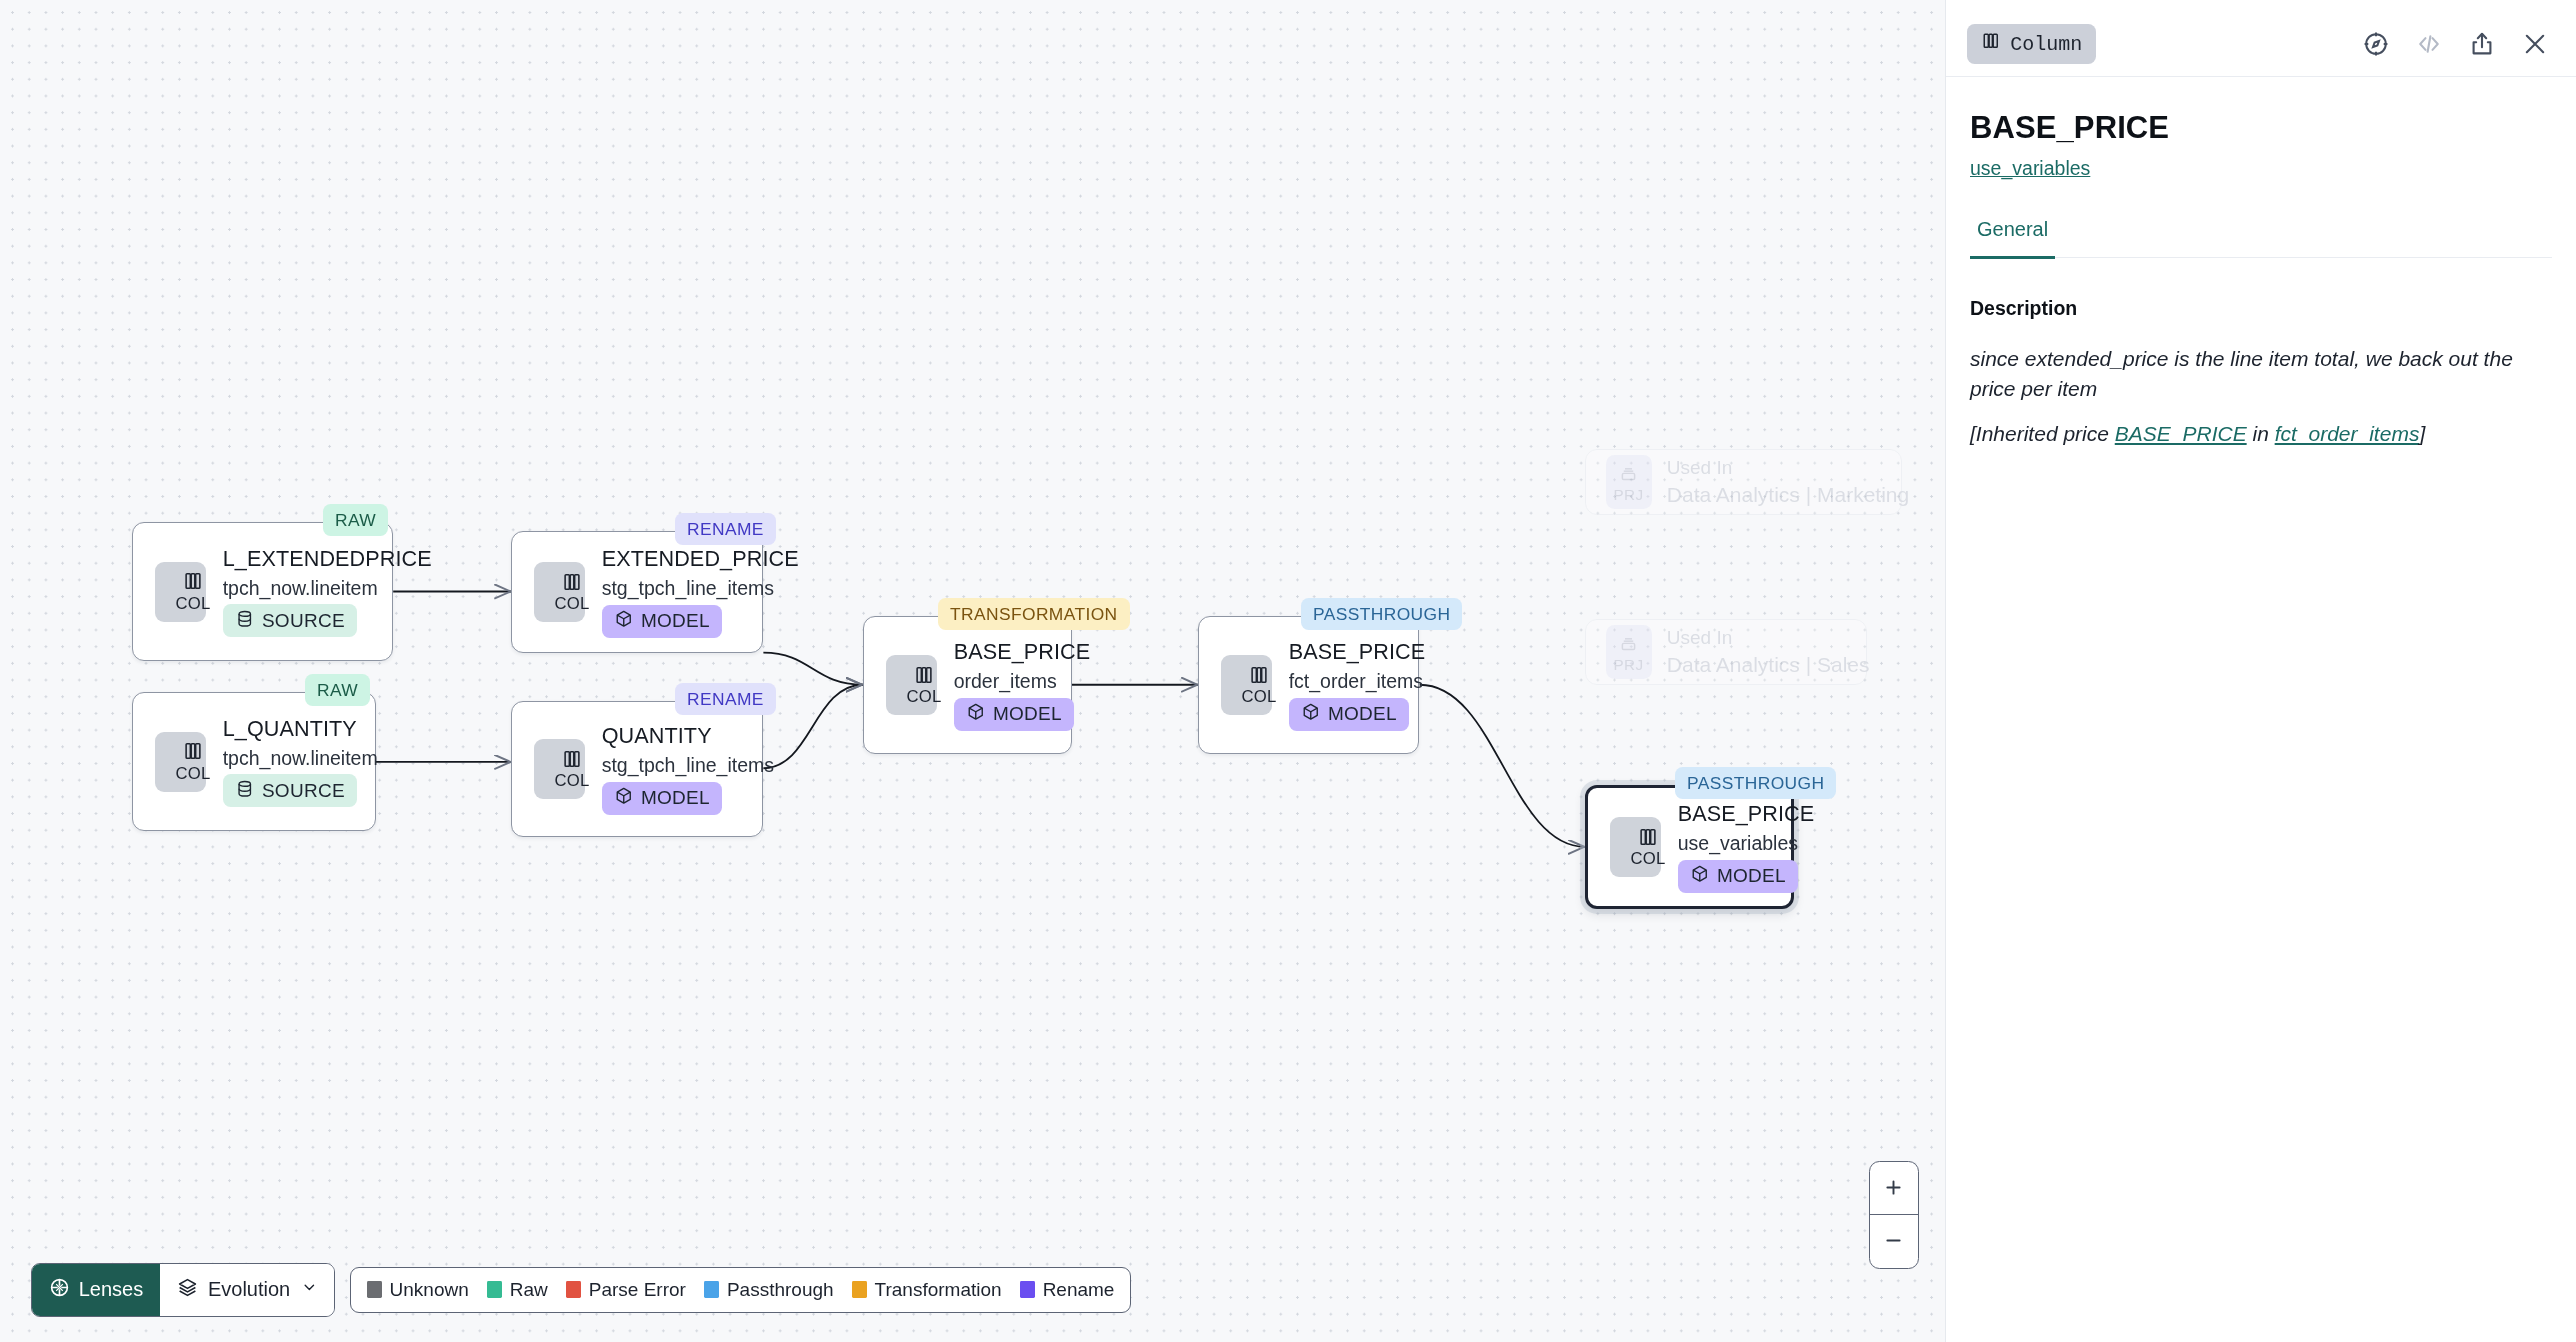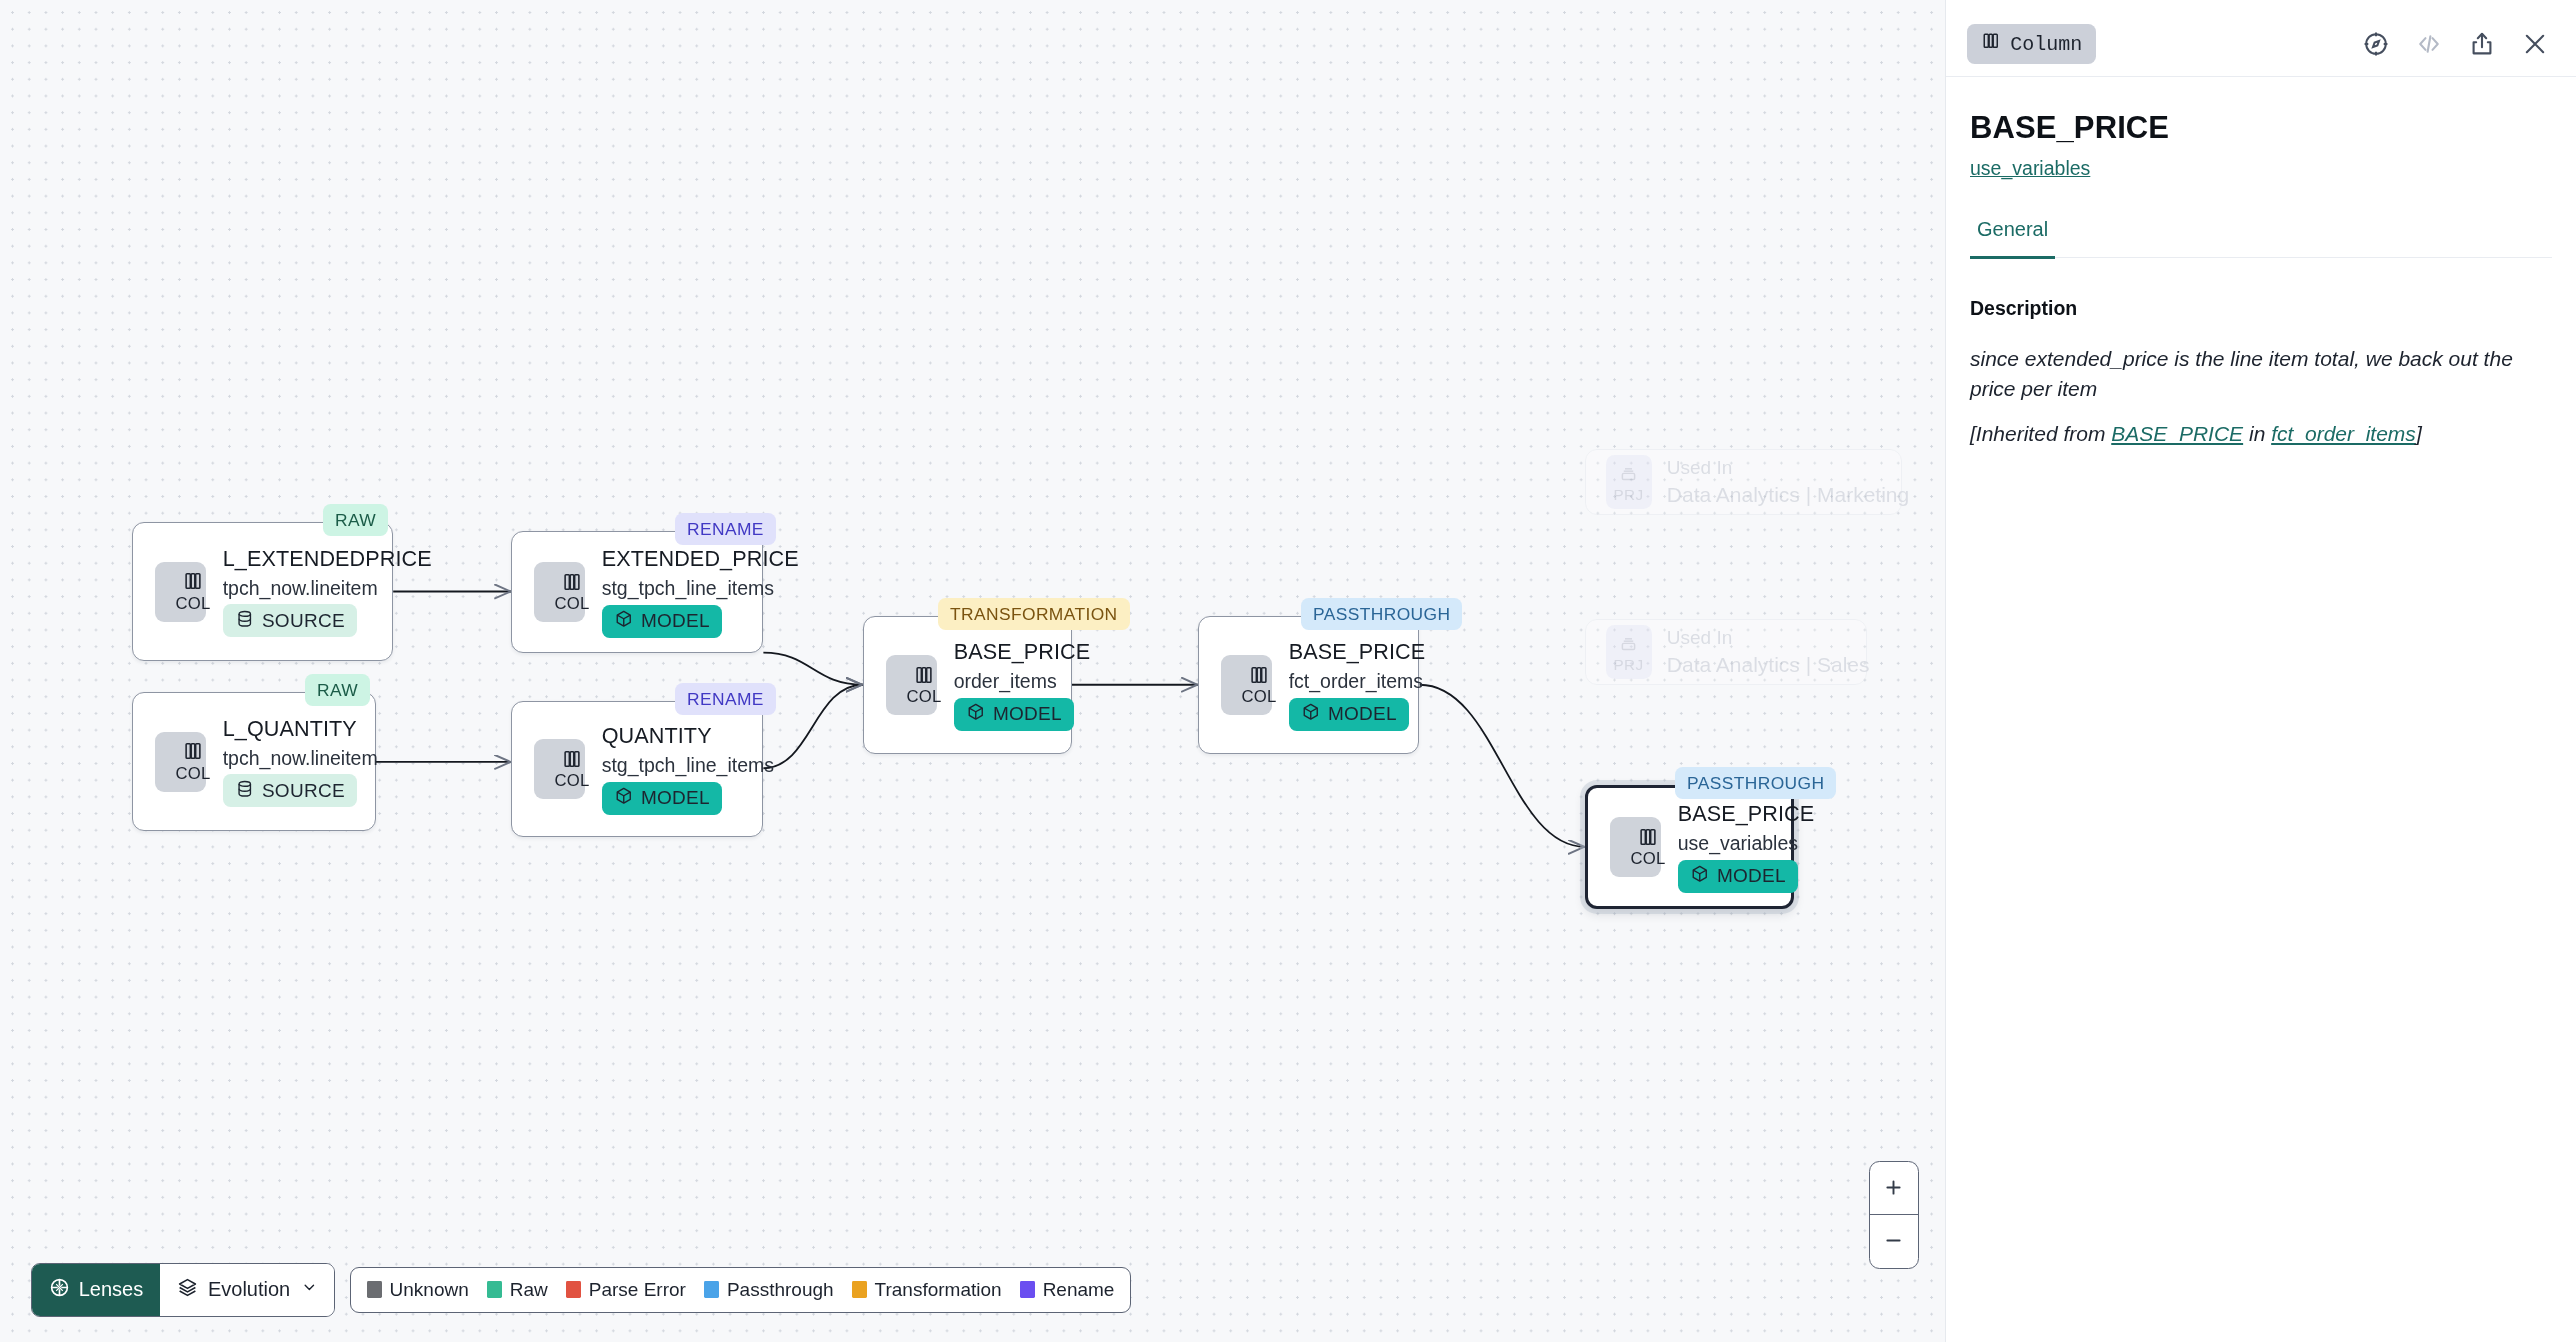--- a/index.html
+++ b/index.html
@@ -48,21 +48,21 @@
   }
   .col-chip .lab { font-size: 16.7px; letter-spacing: 0.3px; line-height: 1; }
   .node-body { display: flex; flex-direction: column; align-items: flex-start; gap: 4.9px; }
   .node-title { font-size: 21.6px; color: #161b23; letter-spacing: 0.1px; white-space: nowrap; }
   .node-sub   { font-size: 19.5px; color: #2b323d; white-space: nowrap; }
   .kind-badge {
     display: inline-flex; align-items: center; gap: 7.7px;
     height: 33px; padding: 0 12px; border-radius: 7.7px; font-size: 19px; letter-spacing: 0.3px; white-space: nowrap;
   }
   .kind-SOURCE { background: #d6f0e6; color: #1d2530; }
-  .kind-MODEL  { background: #14b8a6; color: #1d2530; }
+  .kind-MODEL  { background: #c4b5fd; color: #1d2530; }
 
   
   .lens-tag {
     position: absolute; height: 32px; padding: 0 12px; border-radius: 7.7px;
     display: flex; align-items: center; justify-content: center;
     font-size: 17.4px; letter-spacing: 0.4px; white-space: nowrap; z-index: 5;
   }
   .lens-RAW            { background: #cdf4e4; color: #1b5c48; }
   .lens-RENAME         { background: #e0e1fb; color: #4139c4; }
   .lens-TRANSFORMATION { background: #fcefc3; color: #7a5310; }
@@ -496,17 +496,17 @@
     <div class="p-title">BASE_PRICE</div>
     <a class="p-link">use_variables</a>
 
     <div class="p-tabs">
       <div class="p-tab">General</div>
     </div>
 
     <div class="p-sec-title">Description</div>
     <div class="p-desc">since extended_price is the line item total, we back out the price per item</div>
     <div class="p-inherit">
-      <span>[Inherited from </span><a>BASE_PRICE</a><span> in </span><a>fct_order_items</a><span>]</span>
+      <span>[Inherited price </span><a>BASE_PRICE</a><span> in </span><a>fct_order_items</a><span>]</span>
     </div>
   </div>
 </div>
 
 
 </body></html>

